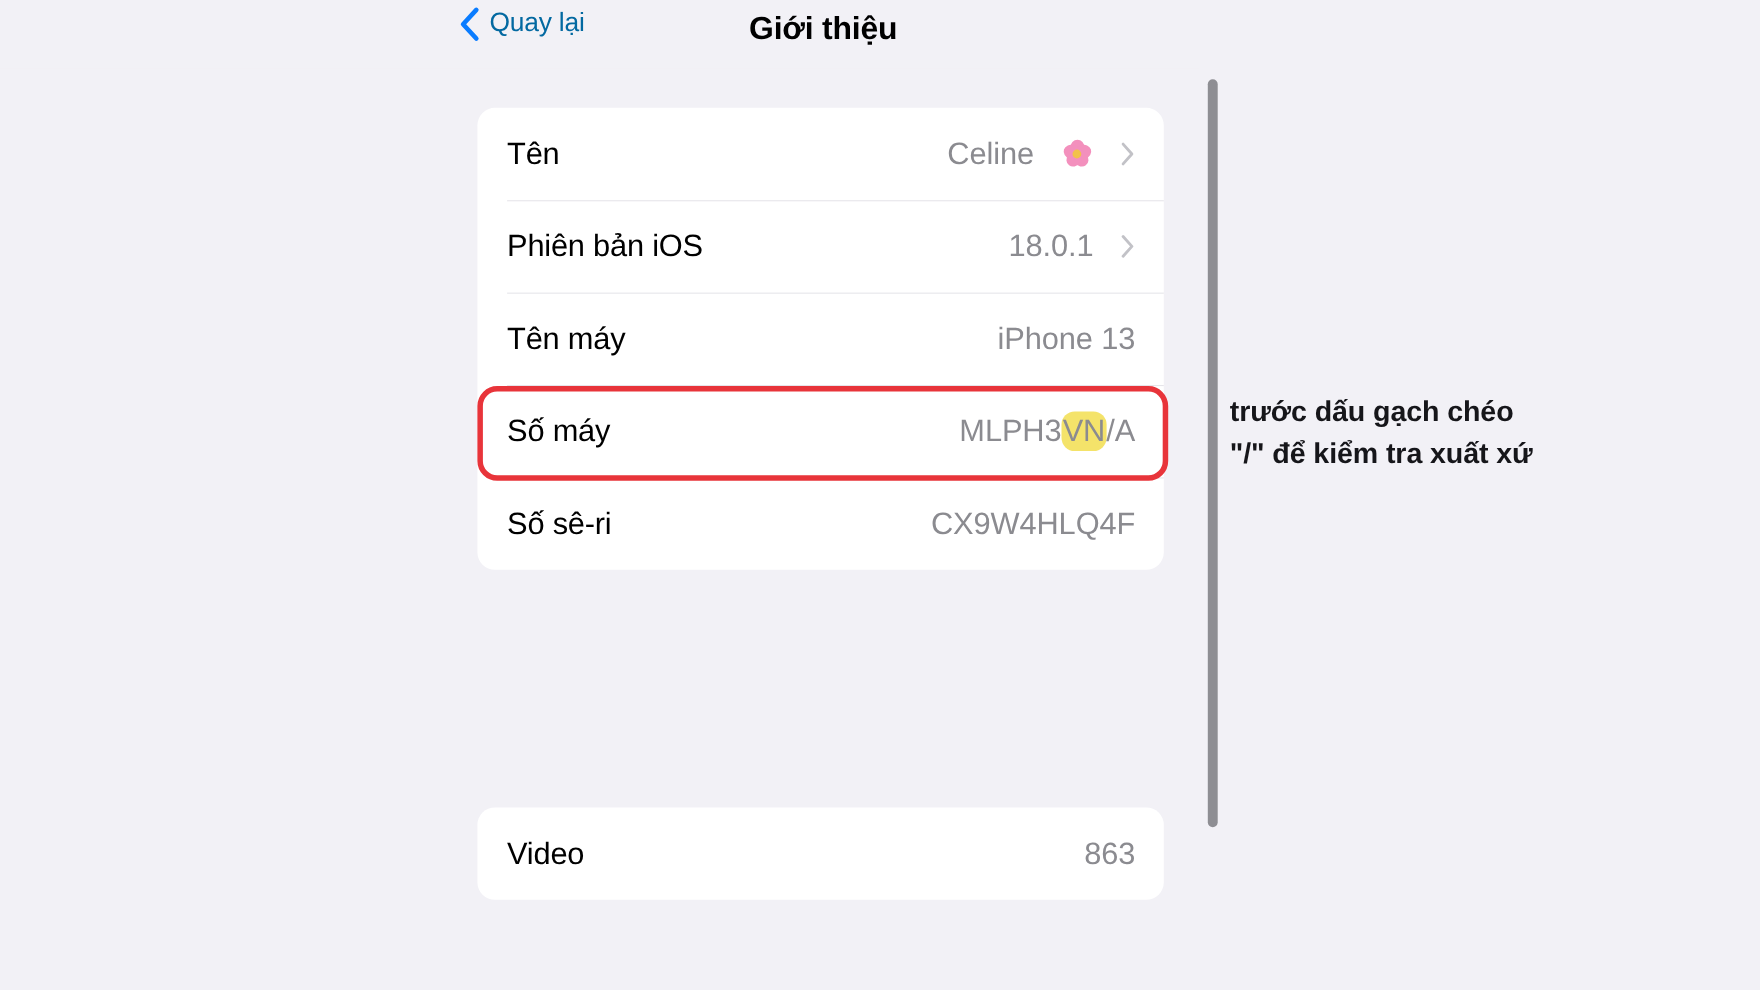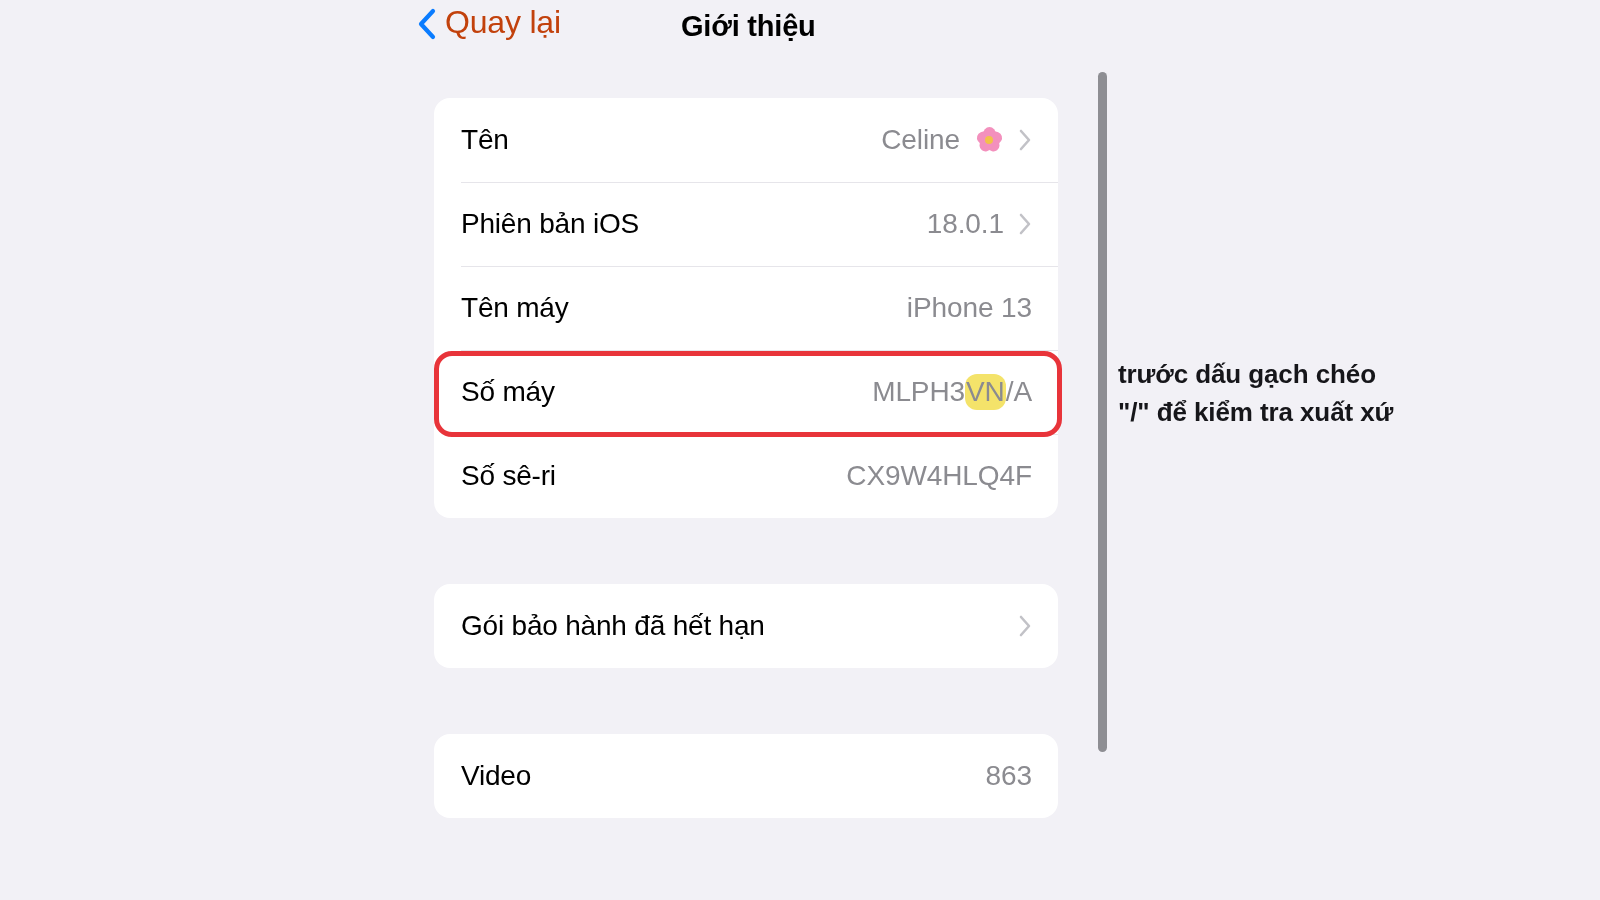--- a/index.html
+++ b/index.html
@@ -45,22 +45,22 @@
     gap: 9px;
     cursor: pointer;
     user-select: none;
   }
   .chevron-left {
     display: block;
     width: 20px;
     height: 32px;
   }
   .nav-back-label {
-    font-size: 32px;
-    color: #c2410c;
+    font-size: 24px;
+    color: #0369a1;
     letter-spacing: -0.2px;
     line-height: 1;
     padding-bottom: 3px;
   }
   .nav-title {
     position: absolute;
     left: 681px;
     top: 10px;
     font-size: 29px;
     font-weight: bold;
@@ -101,21 +101,21 @@
   }
   .row-label {
     font-size: 28px;
     color: #000000;
     letter-spacing: -0.2px;
     white-space: nowrap;
   }
   .row-right {
     display: flex;
     align-items: center;
-    gap: 14px;
+    gap: 24px;
     white-space: nowrap;
   }
   .row-value {
     font-size: 28px;
     color: #8b8b90;
     letter-spacing: -0.1px;
   }
   .chevron-right {
     display: block;
     width: 14px;
@@ -278,32 +278,20 @@
     <div class="row">
       <span class="row-label">Số sê-ri</span>
       <span class="row-right">
         <span class="row-value">CX9W4HLQ4F</span>
       </span>
     </div>
   </div>
 
   <div class="red-box"></div>
 
-  <div class="card" id="card-warranty">
-    <div class="row">
-      <span class="row-label">Gói bảo hành đã hết hạn</span>
-      <span class="row-right">
-        <span>
-          <svg class="chevron-right" viewBox="0 0 14 24" aria-hidden="true">
-            <path d="M3 3 L11 12 L3 21" fill="none" stroke="#c2c2c7" stroke-width="2.6" stroke-linecap="round" stroke-linejoin="round"></path>
-          </svg>
-        </span>
-      </span>
-    </div>
-  </div>
 
   <div class="card" id="card-media">
     <div class="row">
       <span class="row-label">Video</span>
       <span class="row-right">
         <span class="row-value">863</span>
       </span>
     </div>
   </div>
 

